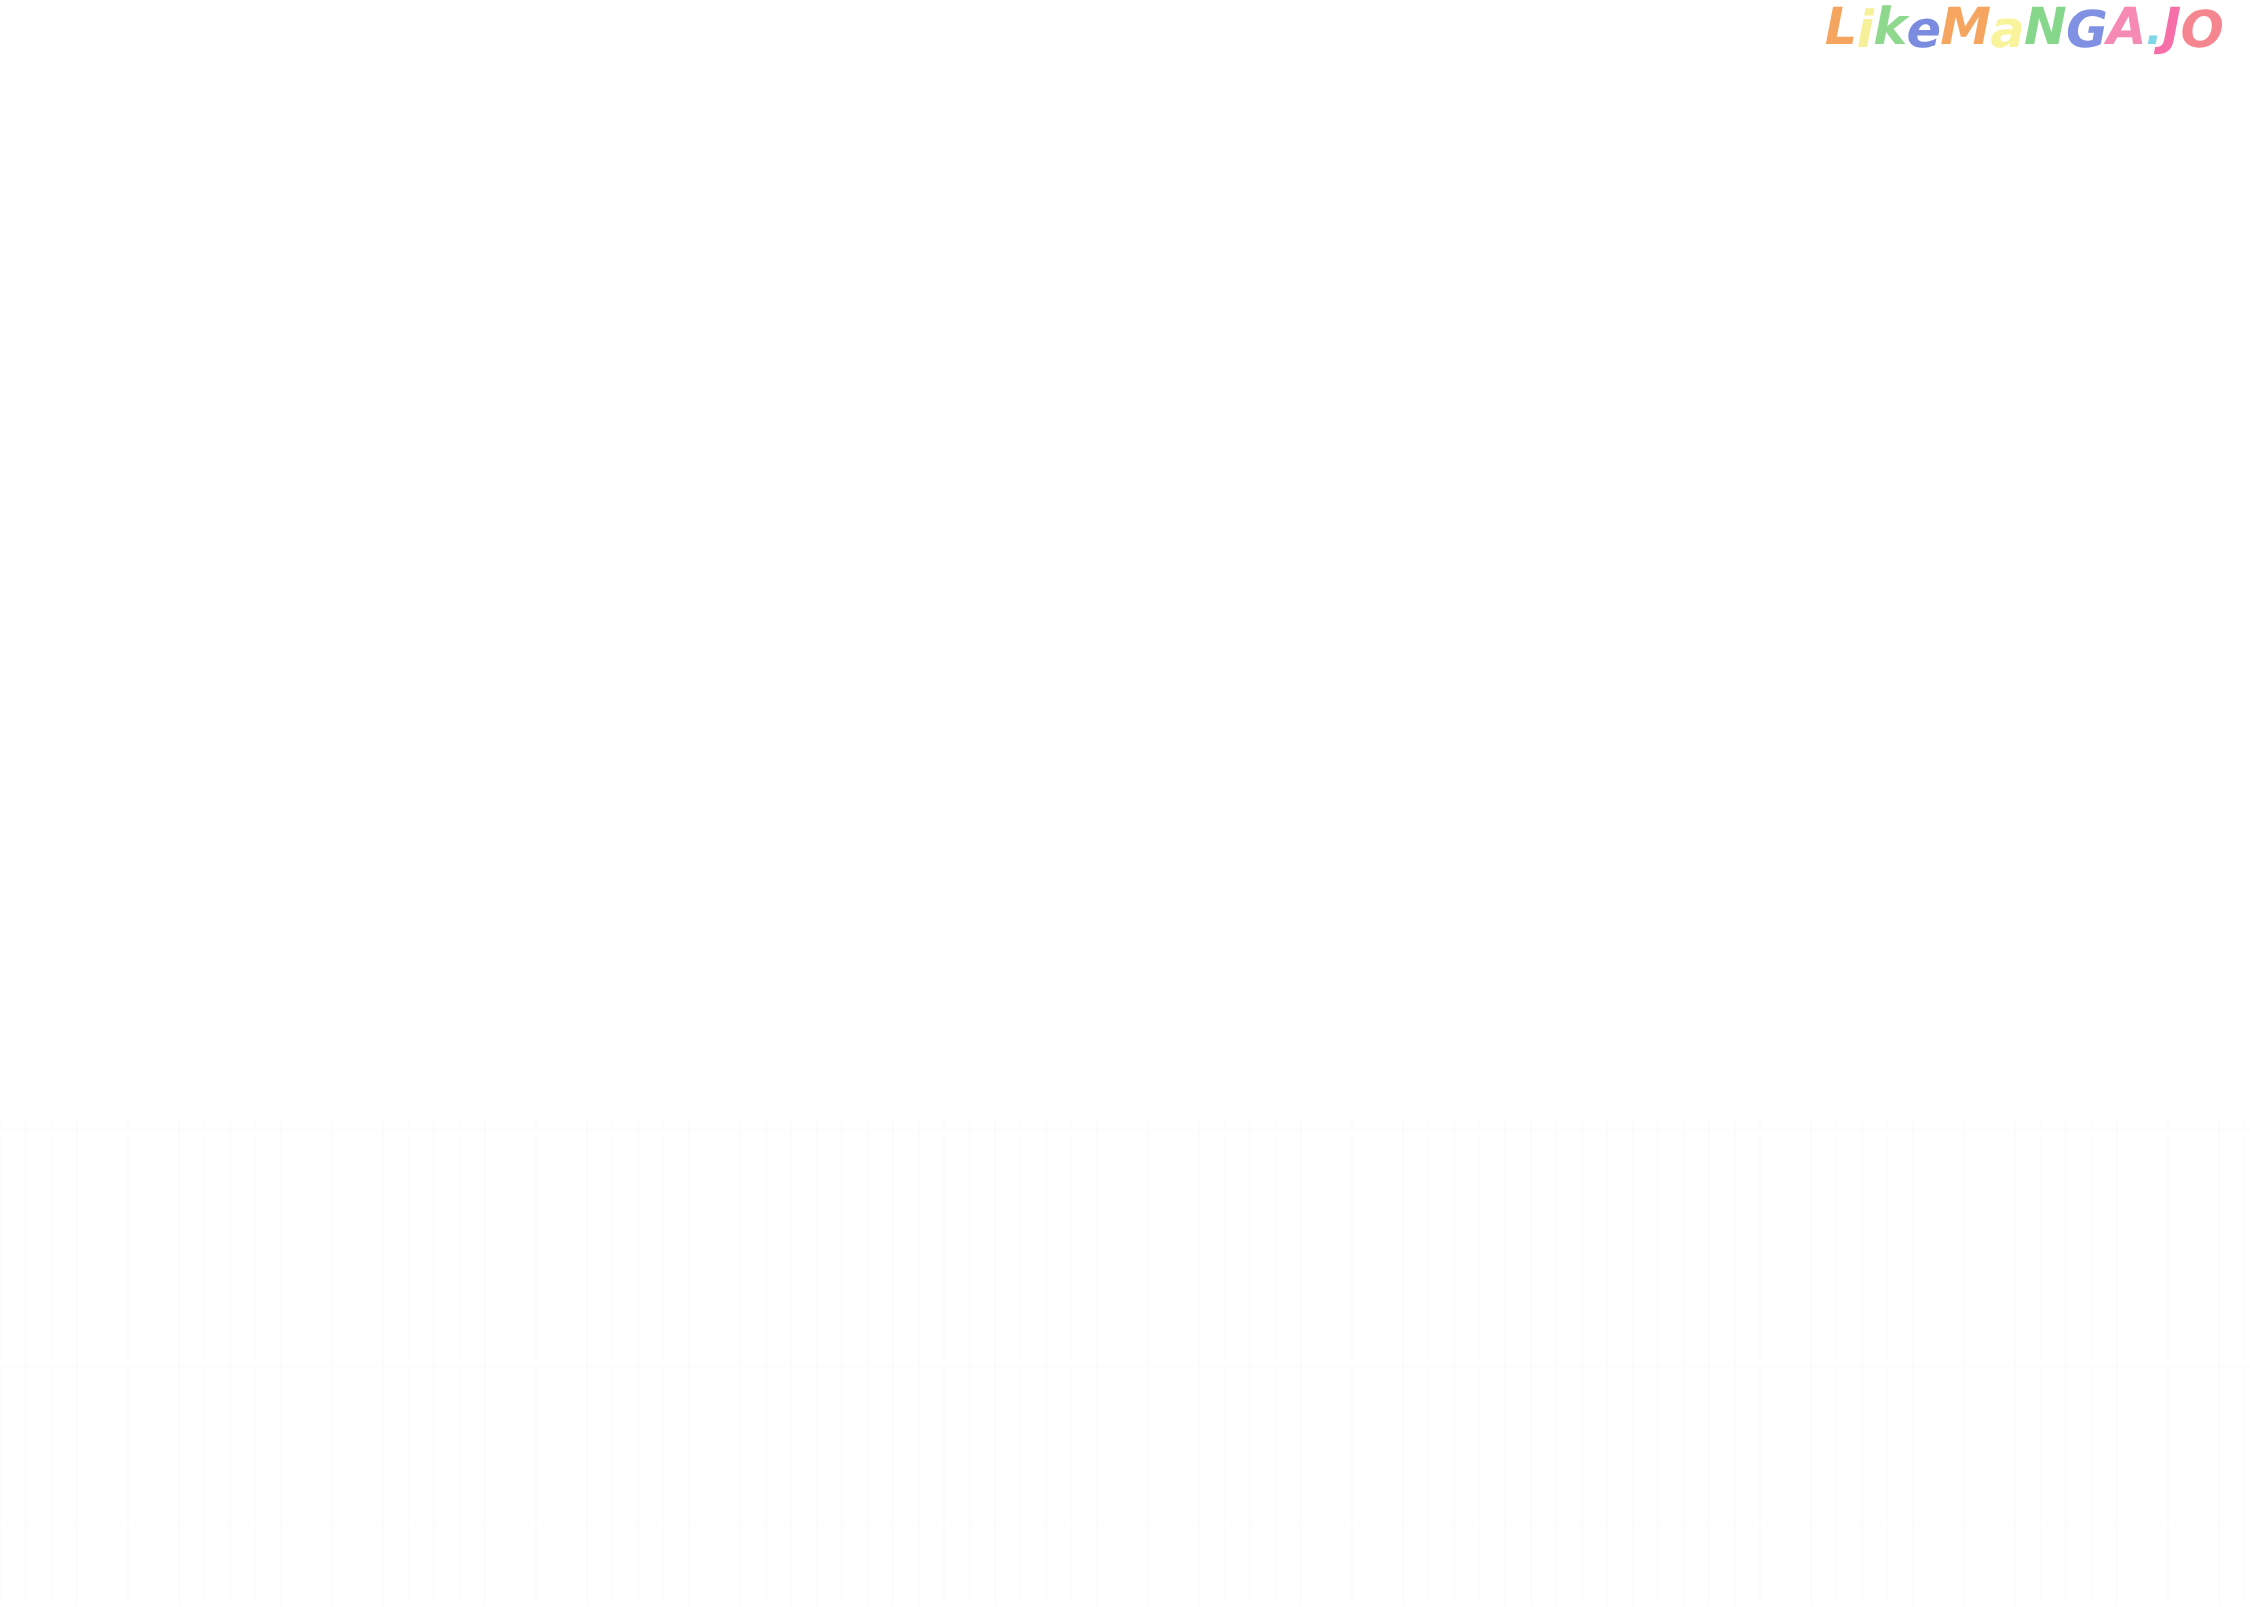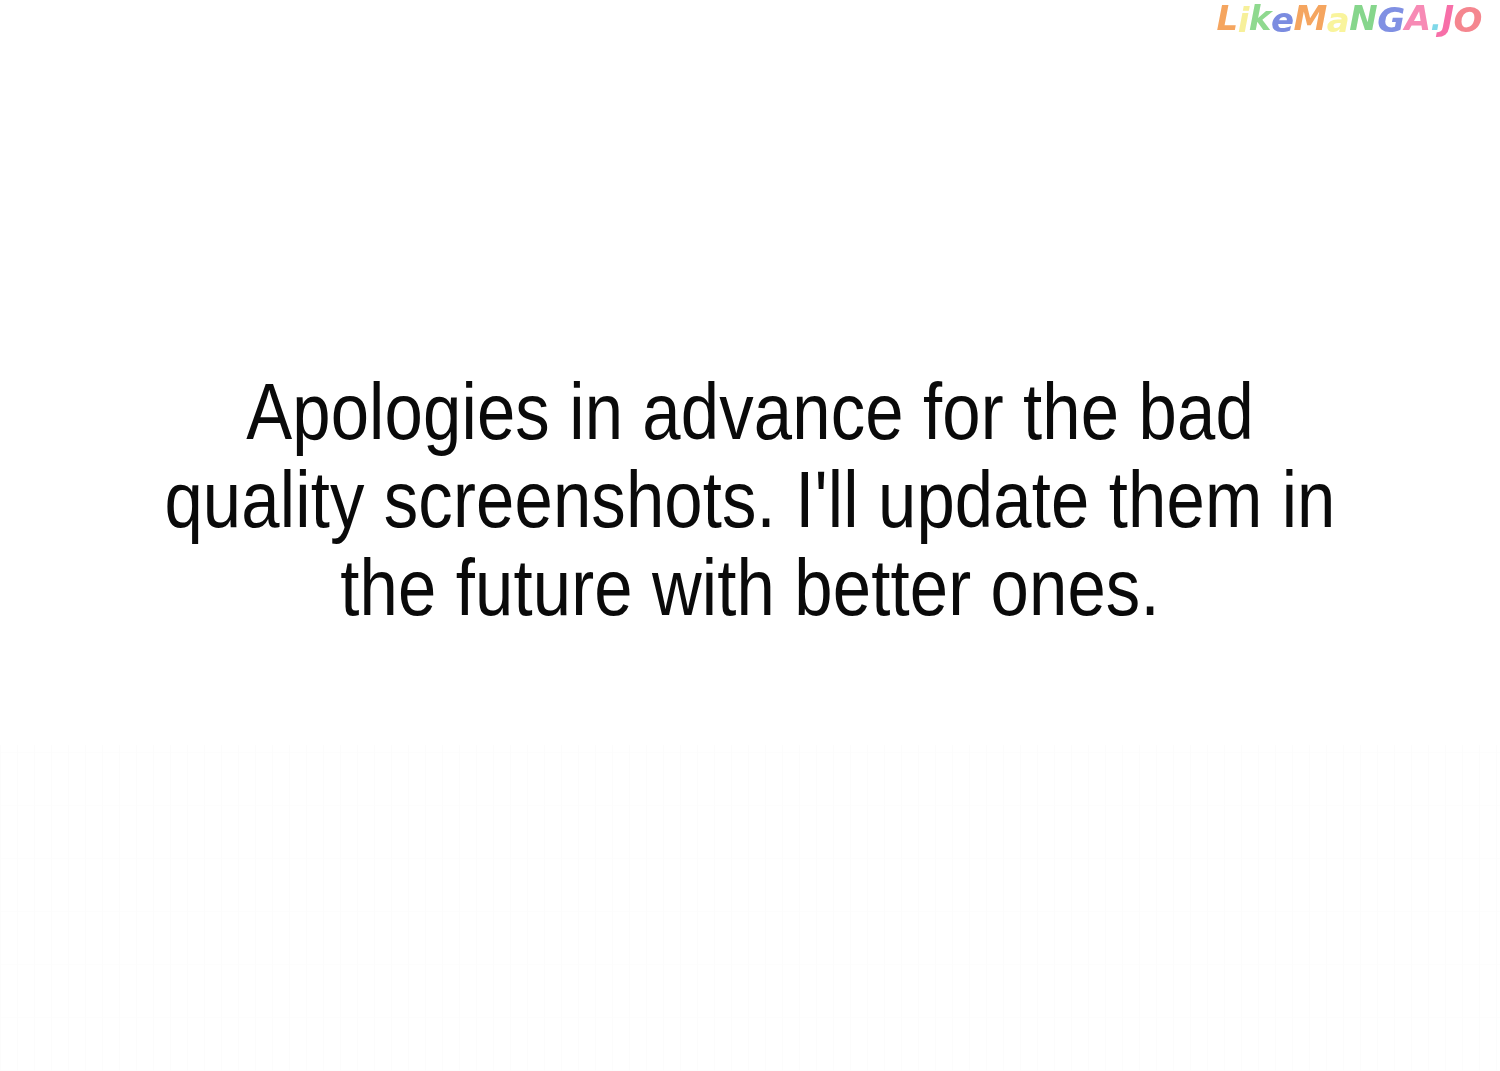--- a/index.html
+++ b/index.html
@@ -109,21 +109,16 @@
       <span class="logo-letter" style="color: rgb(245, 165, 95);">M</span>
       <span class="logo-letter" style="color: rgb(249, 244, 156);">a</span>
       <span class="logo-letter" style="color: rgb(134, 214, 140);">N</span>
       <span class="logo-letter" style="color: rgb(128, 144, 227);">G</span>
       <span class="logo-letter" style="color: rgb(247, 138, 181);">A</span>
       <span class="logo-letter dot" style="color: rgb(127, 216, 232);">.</span>
       <span class="logo-letter" style="color: rgb(247, 111, 168);">J</span>
       <span class="logo-letter" style="color: rgb(245, 134, 143);">O</span>
     </div>
 
-  <div id="caption-block">
-    <div class="caption-line">Apologies in advance for the bad</div>
-    <div class="caption-line">quality screenshots. I'll update them in</div>
-    <div class="caption-line">the future with better ones.</div>
-  </div>
 
   <div id="artifact-zone"></div>
 
 </div>
 
 </body></html>

